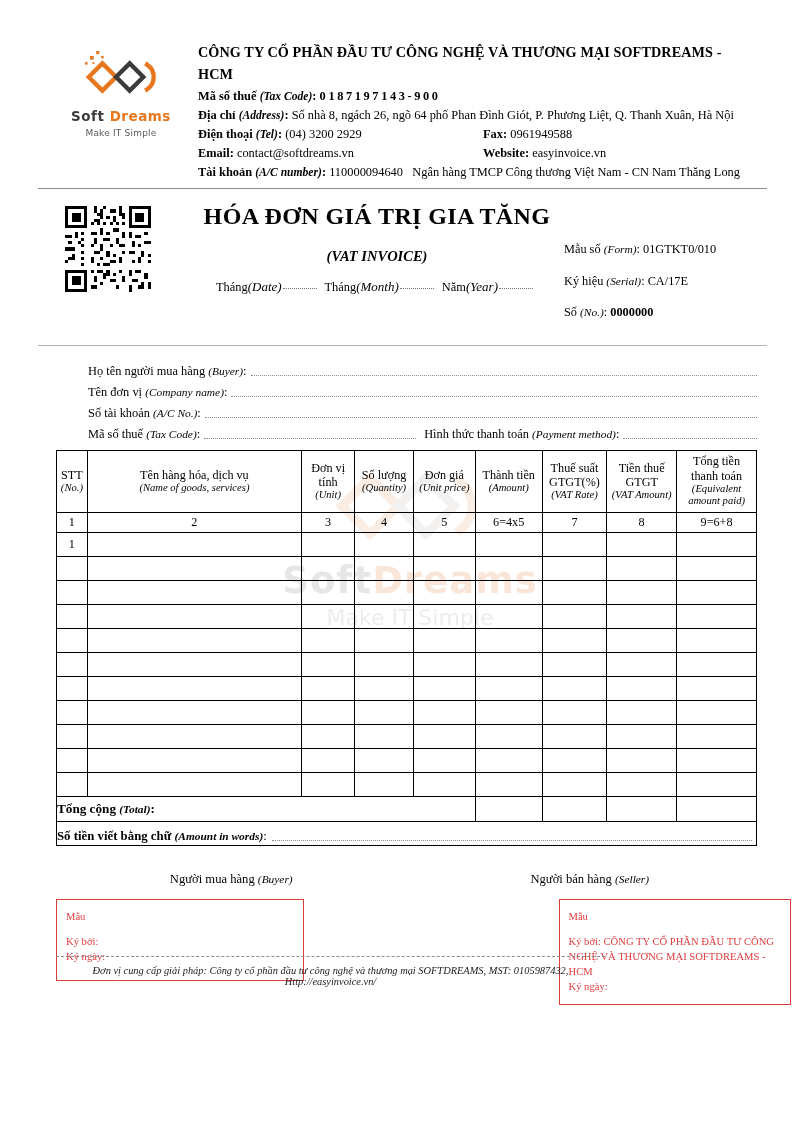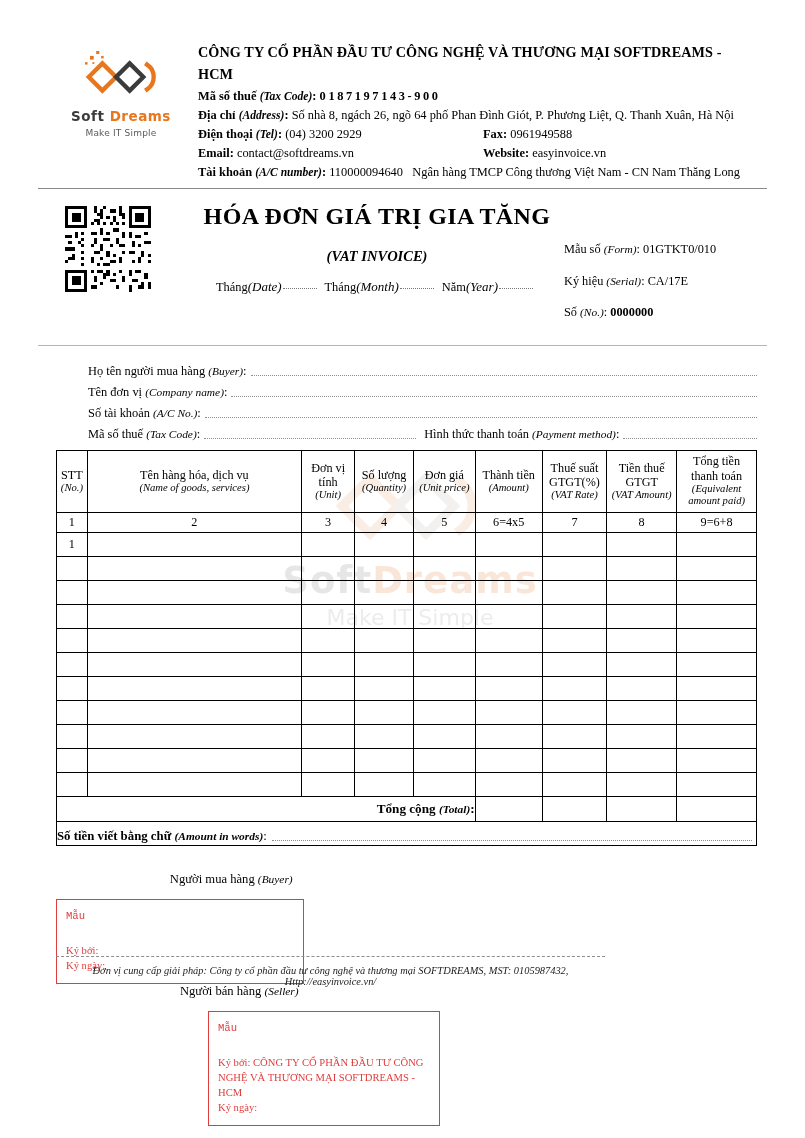--- a/index.html
+++ b/index.html
@@ -197,21 +197,20 @@
     text-align: center;
     font-size: 12.2px;
     height: 20px;
   }
   .datarow td { height: 24px; }
   .datarow td.stt { text-align: center; font-size: 12.2px; }
   .total-row td {
     height: 25px;
   }
   .total-label {
-    text-align: right;
     padding-right: 6px;
     font-size: 13.2px;
     font-weight: bold;
   }
   .total-label i { font-style: italic; font-weight: bold; font-size: 11.4px; }
   .words-row td {
     height: 24px;
     padding-left: 7px;
   }
   .words-inner {
@@ -263,41 +262,40 @@
     font-family: "DejaVu Sans", sans-serif;
     font-size: 22px;
     color: #c9c9c9;
     margin-top: 6px;
   }
 
   
   .sign-block {
     display: flex;
     padding: 26px 48px 0 56px;
-    flex-direction: column;
   }
   .sign-col { width: 50%; }
   .sign-col.right { padding-left: 16px; }
   .sign-title {
     text-align: center;
     font-size: 12.6px;
     margin-bottom: 12px;
   }
   .sign-title i { font-style: italic; font-size: 11.4px; }
   .sign-box {
     border: 1px solid #e03c3c;
     color: #e03c3c;
     font-size: 10.6px;
     line-height: 1.42;
     padding: 9px 9px 10px 9px;
     min-height: 92px;
   }
   .sign-box.left-box { width: 248px; min-height: 82px; }
   .sign-box.right-box { width: 232px; margin-left: 136px; }
-  .sb-mau { margin-bottom: 19px; font-family: Liberation Mono, monospace; }
+  .sb-mau { margin-bottom: 10px; }
   .sb-line { }
 
   
   .footer {
     position: absolute;
     left: 0;
     top: 956px;
     width: 653px;
     padding: 0 48px 0 56px;
   }

